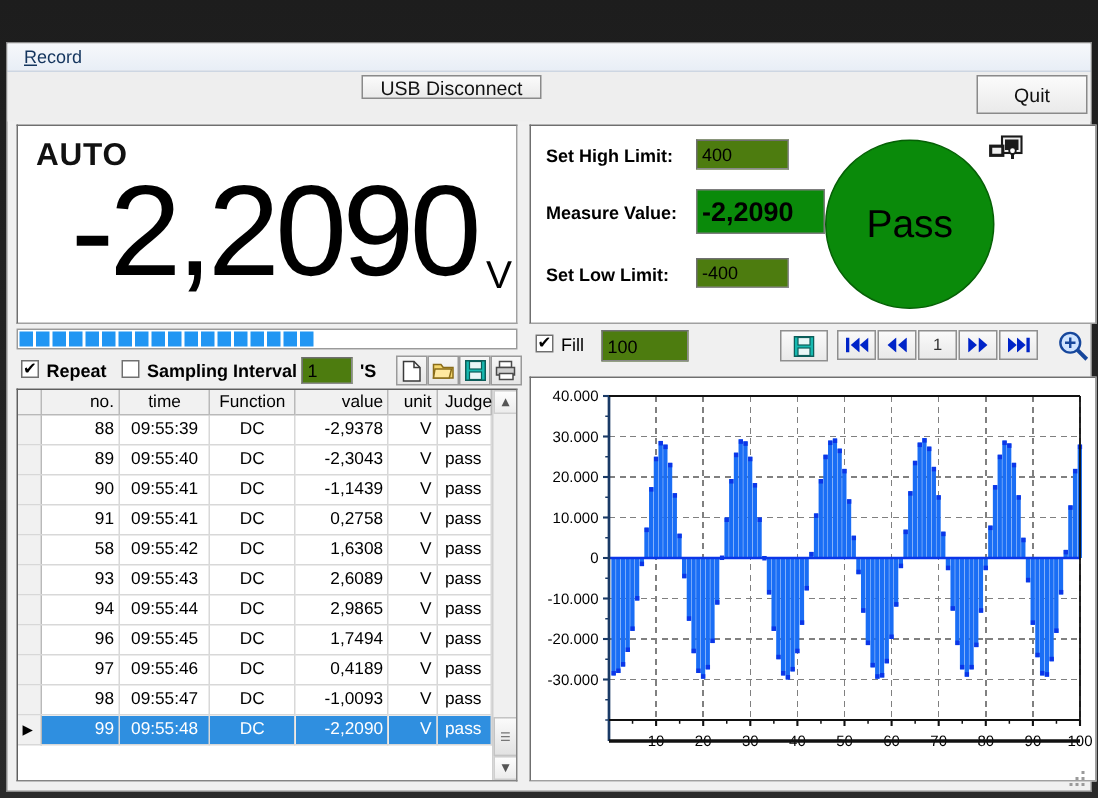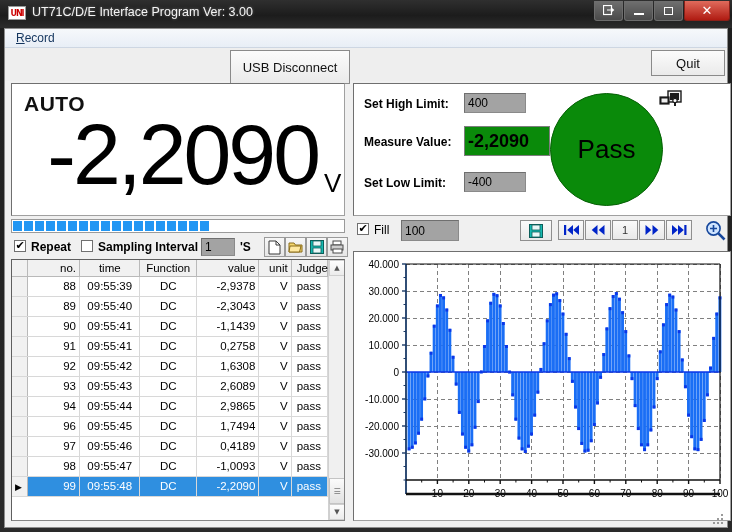--- a/index.html
+++ b/index.html
@@ -66,21 +66,21 @@
     position:absolute;left:0;top:19px;width:722px;height:33px;
     background:#eeeeee;
   }
   .btn3d{
     background:linear-gradient(180deg,#fbfbfb,#eaeaea);
     border:1px solid #8a8a8a;box-sizing:border-box;
     font-size:12.5px;color:#111;
     display:flex;align-items:center;justify-content:center;
     cursor:default;
   }
-  #usb-disconnect{position:absolute;left:225px;top:2px;width:120px;height:34px;font-size:13px;}
+  #usb-disconnect{position:absolute;left:236px;top:2px;width:120px;height:16px;font-size:13px;}
   #quit-button{position:absolute;left:646px;top:2px;width:74px;height:26px;font-size:13px;}
 
   
   .panel{
     position:absolute;background:#fff;
     border:1px solid #a0a0a0;border-top-color:#6f6f6f;border-left-color:#6f6f6f;
     box-sizing:border-box;
   }
   #display-panel{left:6px;top:54px;width:334px;height:133px;}
   .auto-label{
@@ -108,21 +108,21 @@
   
   .ctl-row{position:absolute;left:6px;top:207px;width:334px;height:22px;}
   .chk{
     position:absolute;width:12px;height:12px;background:#fff;
     border:1px solid #707070;box-sizing:border-box;
     font-size:11px;line-height:10px;text-align:center;color:#000;
     font-family:"DejaVu Sans",sans-serif;
   }
   .lbl{position:absolute;font-size:12px;color:#000000;font-weight:bold;white-space:nowrap;}
   .txt{
-    position:absolute;background:#a3a3a3;border:1px solid #8a8a8a;
+    position:absolute;background:#4d7c0f;border:1px solid #8a8a8a;
     border-top-color:#6f6f6f;border-left-color:#6f6f6f;
     box-sizing:border-box;font-size:12px;color:#000;
     padding:1px 3px;display:flex;align-items:center;
     font-family:"Liberation Sans",sans-serif;
   }
   .iconbtn{
     position:absolute;width:21px;height:20px;
     background:linear-gradient(180deg,#f7f7f7,#e6e6e6);
     border:1px solid #9a9a9a;box-sizing:border-box;
     display:flex;align-items:center;justify-content:center;
@@ -203,39 +203,20 @@
   .ax-label{font-size:10px;fill:#000;font-family:"Liberation Sans",sans-serif;}
   .resize-grip{
     position:absolute;right:2px;bottom:1px;width:14px;height:14px;
   }
 </style>
 </head>
 <body>
 
 <div class="app">
 
-  <div class="titlebar">
-    <div class="tb-icon">UNI</div>
-    <div class="tb-title">UT71C/D/E Interface Program Ver: 3.00</div>
-    <div class="tb-btns">
-      <div class="tb-btn sep">
-        <svg width="12" height="11" viewBox="0 0 12 11">
-            <rect x="0.5" y="0.5" width="8" height="9" fill="none" stroke="#fff" stroke-width="1.2"></rect>
-            <path d="M4 5h6M8 3l2.5 2L8 7" stroke="#fff" stroke-width="1.1" fill="none"></path>
-          </svg>
-      </div>
-      <div class="tb-btn">
-          <div class="glyph-min"></div>
-        </div>
-      <div class="tb-btn">
-          <div class="glyph-max"></div>
-        </div>
-      <div class="tb-btn close">✕</div>
-    </div>
-  </div>
 
   <div class="client">
 
     <div class="menubar">
       <div class="menu-item"><u>R</u><span>ecord</span></div>
     </div>
 
     <div class="topband">
       <div class="btn3d" id="usb-disconnect">USB Disconnect</div>
       <div class="btn3d" id="quit-button">Quit</div>
@@ -351,21 +332,21 @@
               <td class="c-sel"></td>
               <td class="c-no">91</td>
               <td class="c-time">09:55:41</td>
               <td class="c-fn">DC</td>
               <td class="c-val">0,2758</td>
               <td class="c-unit">V</td>
               <td class="c-judge">pass</td>
             </tr>
             <tr>
               <td class="c-sel"></td>
-              <td class="c-no">92</td>
+              <td class="c-no">58</td>
               <td class="c-time">09:55:42</td>
               <td class="c-fn">DC</td>
               <td class="c-val">1,6308</td>
               <td class="c-unit">V</td>
               <td class="c-judge">pass</td>
             </tr>
             <tr>
               <td class="c-sel"></td>
               <td class="c-no">93</td>
               <td class="c-time">09:55:43</td>

